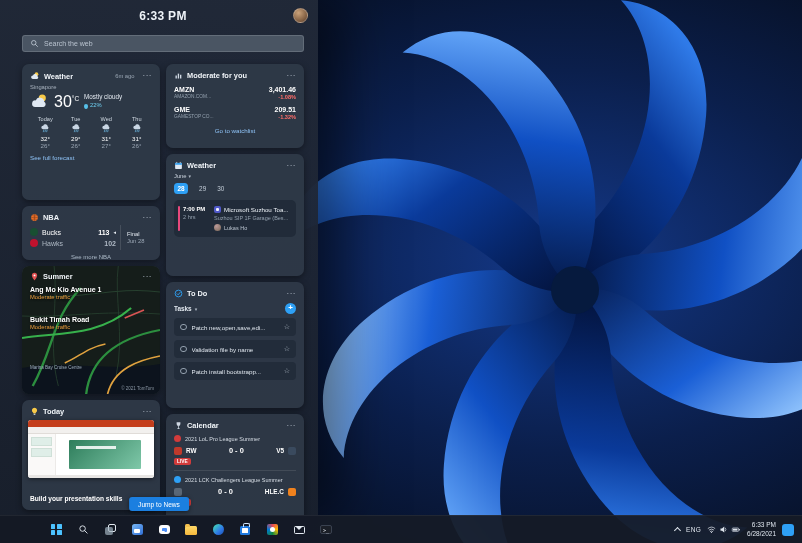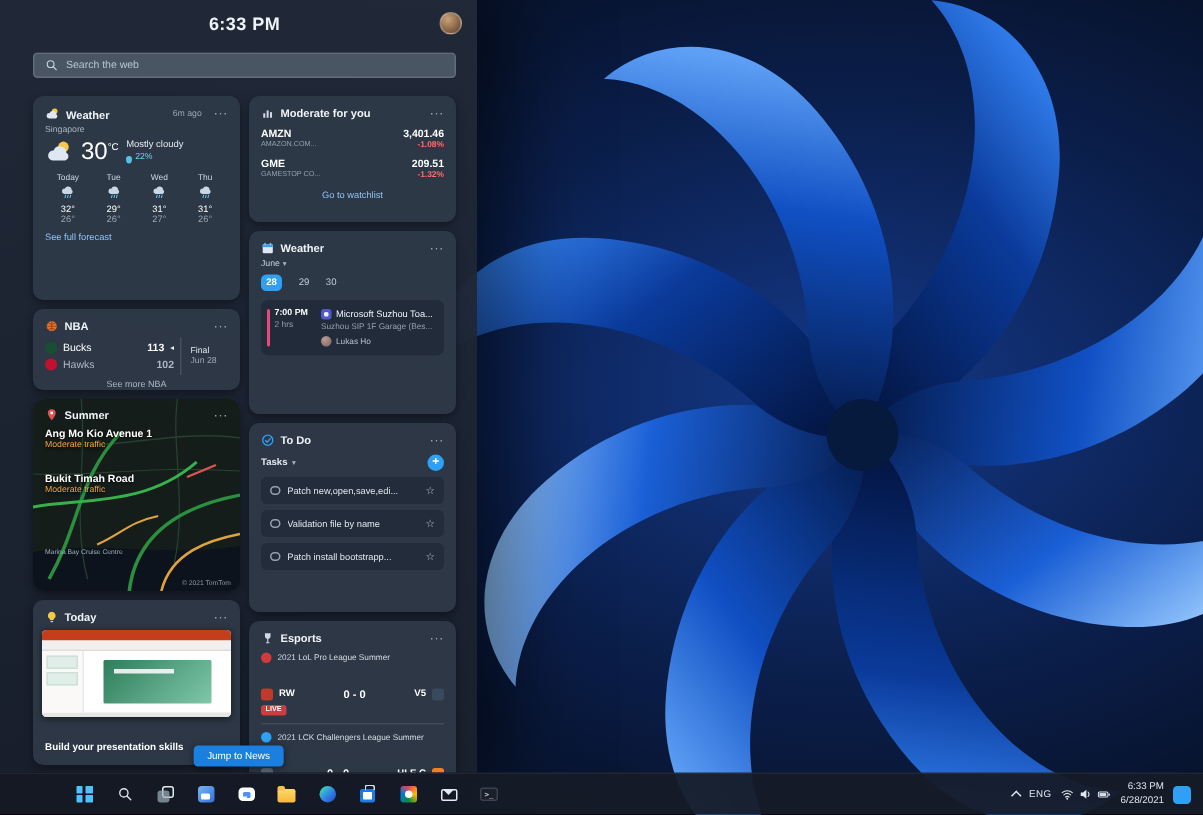--- a/index.html
+++ b/index.html
@@ -170,21 +170,21 @@
   .task .txt{white-space:nowrap;overflow:hidden;flex:1}
   .ring{width:6.5px;height:6.5px;border:1px solid #93a0ae;border-radius:50%;flex:none;cursor:pointer}
   .star{margin-left:auto;color:#b9c3cf;font-size:7px;cursor:pointer;flex:none}
   .caret{font-size:5px;color:#aeb8c4}
 
   
   .esports{height:112px}
   .league{display:flex;align-items:center;gap:4px;font-size:5.5px;color:#d7dee6;margin-top:5px;min-width:0}
   .league .lg-txt{white-space:nowrap;overflow:hidden}
   .lg-ic{width:7px;height:7px;border-radius:50%;flex:none}
-  .m-row{display:flex;align-items:center;gap:4px;margin-top:16px}
+  .m-row{display:flex;align-items:center;gap:4px;margin-top:4px}
   .m-logo{width:8px;height:8px;border-radius:2px;flex:none}
   .m-name{font-size:6.4px;color:#fff;font-weight:bold}
   .m-score{flex:1;text-align:center;font-size:7.4px;font-weight:bold;color:#fff}
   .live-pill{display:inline-block;background:#d23b3b;color:#fff;font-size:4.8px;font-weight:bold;
     padding:1px 3px;border-radius:2px;margin-top:3px}
   .divider{height:1px;background:rgba(255,255,255,.1);margin:5px 0 0}
 
   .jump-btn{position:absolute;left:50%;transform:translateX(-50%);bottom:4px;z-index:10;
     background:#1b7fe0;color:#fff;border:none;border-radius:3px;font-size:6.6px;padding:3.5px 9px;
     font-family:inherit;cursor:pointer;box-shadow:0 1px 4px rgba(0,0,0,.5)}
@@ -561,21 +561,21 @@
             <span class="txt">Patch install bootstrapp...</span>
             <span class="star">☆</span>
           </div>
         </div>
 
         <div class="card esports">
           <div class="card-h">
             <svg width="9" height="9">
                 <use href="#i-cup"></use>
               </svg>
-            <span class="ttl">Esports</span>
+            <span class="ttl">Calendar</span>
             <span class="more">···</span>
           </div>
           <div class="league">
             <span class="lg-ic" style="background:#d23b3b"></span>
             <span class="lg-txt">2021 LoL Pro League Summer</span>
           </div>
           <div class="m-row">
             <span class="m-logo" style="background:#c0392b"></span>
             <span class="m-name">RW</span>
             <span class="m-score">0 - 0</span>

